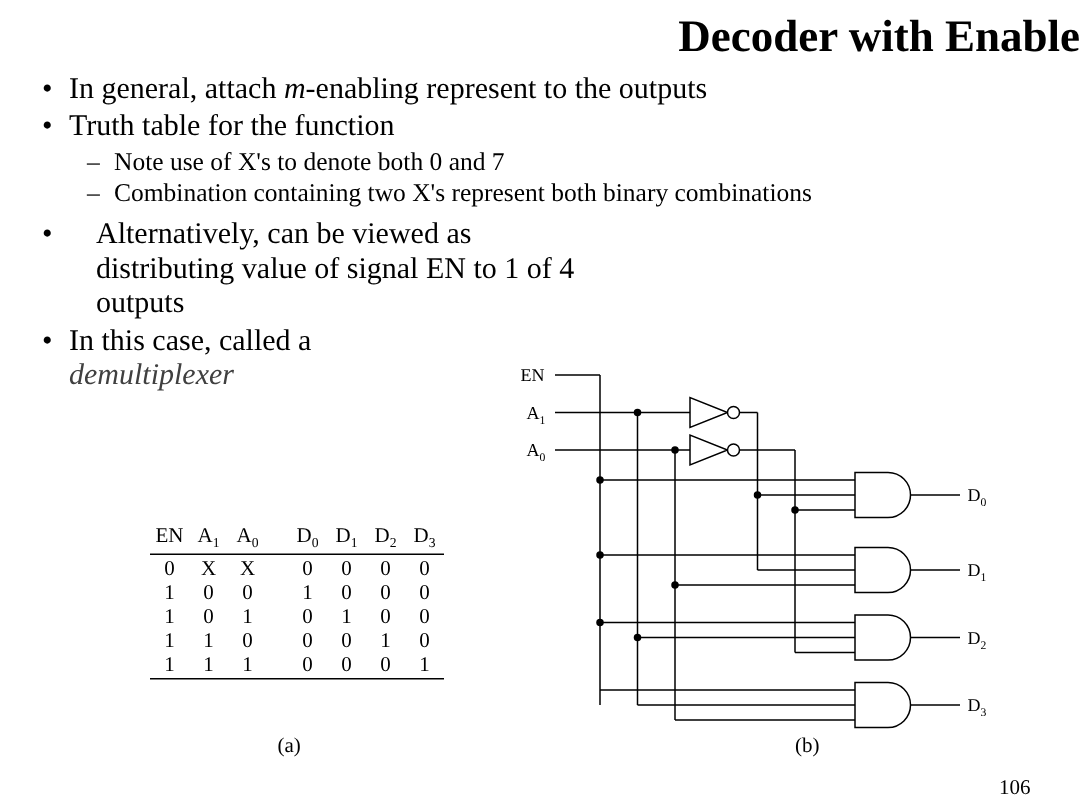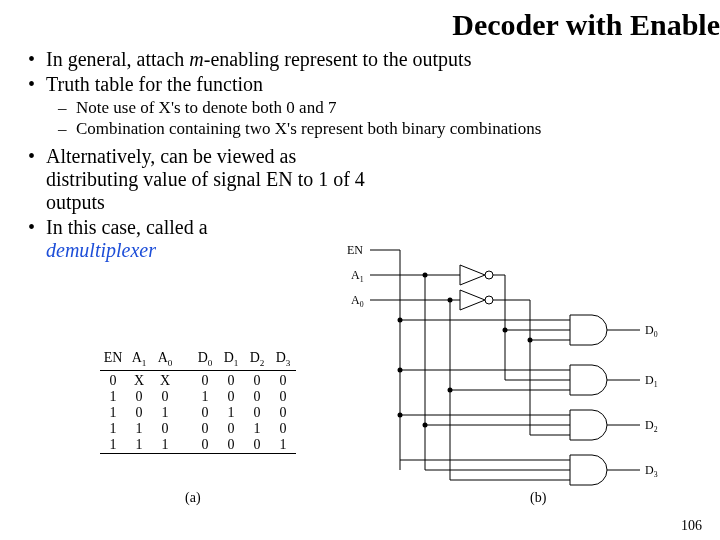--- a/index.html
+++ b/index.html
@@ -35,21 +35,21 @@
   .b2 {
     display: flex;
     margin: 1px 0 1px 30px;
     font-size: 17px;
   }
   .b2 .bullet {
     width: 18px;
     flex-shrink: 0;
   }
   .italic { font-style: italic; }
-  .italic-red { font-style: italic; color: #1d4ed8; }
+  .italic-red { font-style: italic; color: #404040; }
   .lower {
     position: absolute;
     top: 350px;
     left: 0;
     width: 100%;
   }
   
   .tt {
     position: absolute;
     left: 100px;
@@ -70,21 +70,21 @@
     font-size: 14px;
   }
   .caption-b {
     position: absolute;
     left: 530px;
     top: 140px;
     font-size: 14px;
   }
   .pagenum {
     position: absolute;
-    right: 18px;
+    right: 33px;
     bottom: 6px;
     font-size: 14px;
   }
   
   .circuit {
     position: absolute;
     left: 345px;
     top: -115px;
     width: 370px;
     height: 255px;
@@ -121,21 +121,21 @@
     <span class="bullet">–</span>
     <span>Note use of X's to denote both 0 and 7</span>
   </div>
   <div class="b2">
     <span class="bullet">–</span>
     <span>Combination containing two X's represent both binary combinations</span>
   </div>
 
   <div class="b1" style="margin-top:6px;">
     <span class="bullet">•</span>
-    <span style="max-width:340px;">Alternatively, can be viewed as distributing value of signal EN to 1 of 4 outputs</span>
+    <span style="max-width:340px;margin-left:18px;">Alternatively, can be viewed as distributing value of signal EN to 1 of 4 outputs</span>
   </div>
 
   <div class="b1">
     <span class="bullet">•</span>
     <span style="max-width:300px;">
       <span>In this case, called a </span><br>
       <span class="italic-red">demultiplexer</span>
     </span>
   </div>
 

